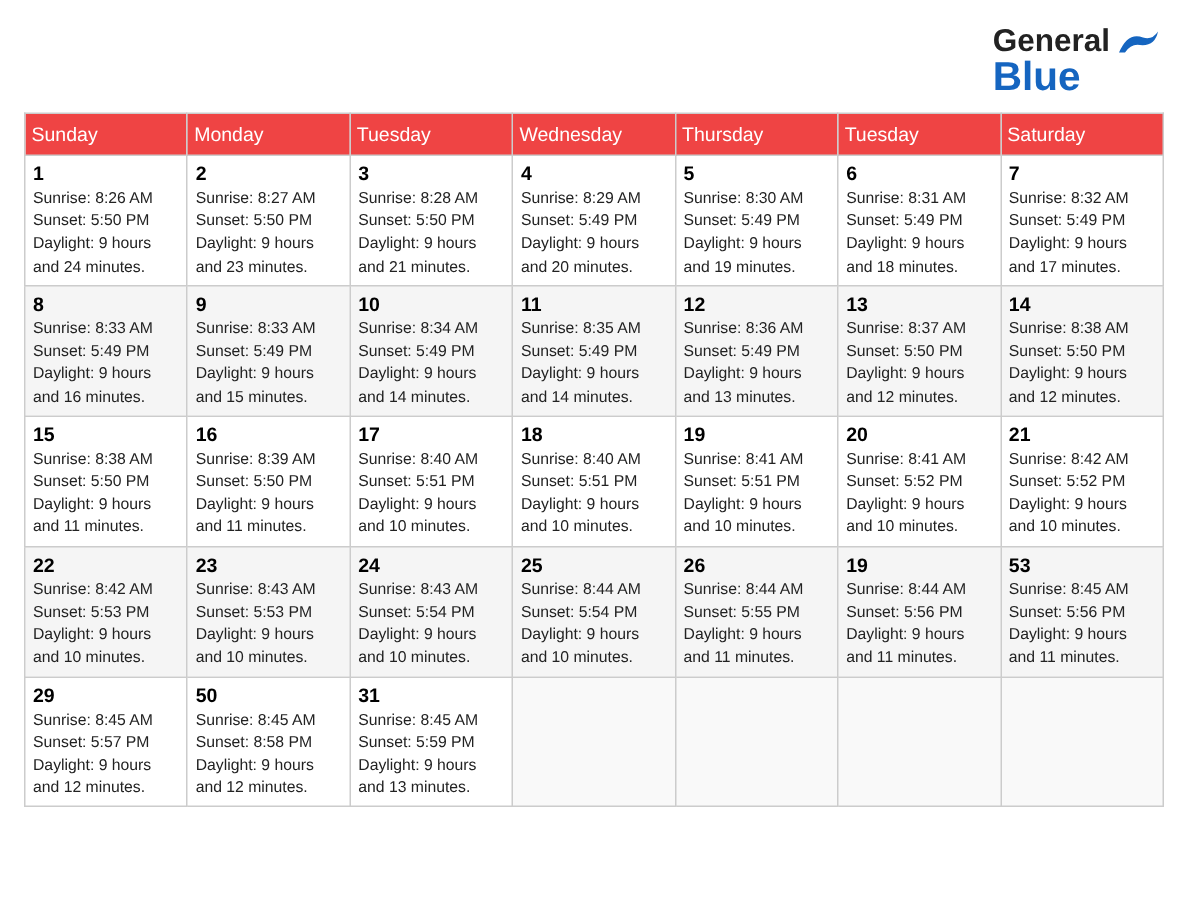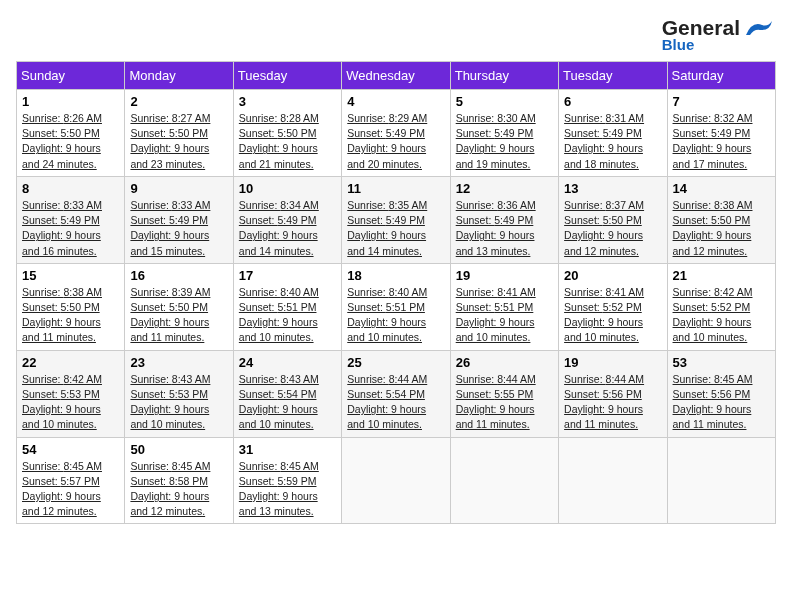--- a/index.html
+++ b/index.html
@@ -33,21 +33,21 @@
       font-size: 15px;
       color: #333;
       margin-top: 2px;
     }
     .calendar-table {
       width: 100%;
       border-collapse: collapse;
       font-size: 11px;
     }
     .calendar-table th {
-      background-color: #6d28d9;
+      background-color: #ef4444;
       color: #fff;
       padding: 6px 4px;
       text-align: left;
       font-size: 13px;
       font-weight: normal;
       border: 1px solid #ccc;
     }
     .calendar-table td {
       border: 1px solid #ccc;
       vertical-align: top;
@@ -62,38 +62,37 @@
     .day-num {
       font-size: 13px;
       font-weight: bold;
       display: block;
       margin-bottom: 2px;
     }
     .day-info {
       font-size: 10.5px;
       color: #222;
       line-height: 1.45;
-      text-decoration: underline;
     }
     .empty-cell {
       background: #f9f9f9 !important;
     }
   </style>
 </head>
 <body>
 
 <div class="header-area">
   <div class="logo">
     <div style="display:flex;align-items:center;gap:0px;">
       <span style="font-size:21px;font-weight:bold;color:#222;">General</span>
       <svg width="34" height="22" viewBox="0 0 34 22" style="margin-left:2px;">
         <path d="M4,18 Q10,4 20,8 Q26,10 30,4 Q28,14 18,13 Q12,12 8,18 Z" fill="#1565c0"></path>
       </svg>
     </div>
-    <span style="font-size:15px;font-weight:bold;color:#1565c0;margin-top:-4px;">Blue</span>
+    <span style="font-size:27px;font-weight:bold;color:#1565c0;margin-top:-4px;">Blue</span>
   </div>
   <div class="title-area">
     <div class="month-title"></div>
     <div class="location-title"></div>
   </div>
 </div>
 
 <table class="calendar-table">
   <thead>
     <tr id="header-row">
@@ -334,21 +333,21 @@
         <span class="day-num">53</span>
         <div class="day-info">
           <span>Sunrise: </span><span>8:45 AM</span><br>
           <span>Sunset: </span><span>5:56 PM</span><br>
           <span>Daylight: 9 hours and 11 minutes.</span>
         </div>
       </td>
       </tr>
       <tr>
         <td>
-        <span class="day-num">54</span>
+        <span class="day-num">29</span>
         <div class="day-info">
           <span>Sunrise: </span><span>8:45 AM</span><br>
           <span>Sunset: </span><span>5:57 PM</span><br>
           <span>Daylight: 9 hours and 12 minutes.</span>
         </div>
       </td>
         <td>
         <span class="day-num">50</span>
         <div class="day-info">
           <span>Sunrise: </span><span>8:45 AM</span><br>

